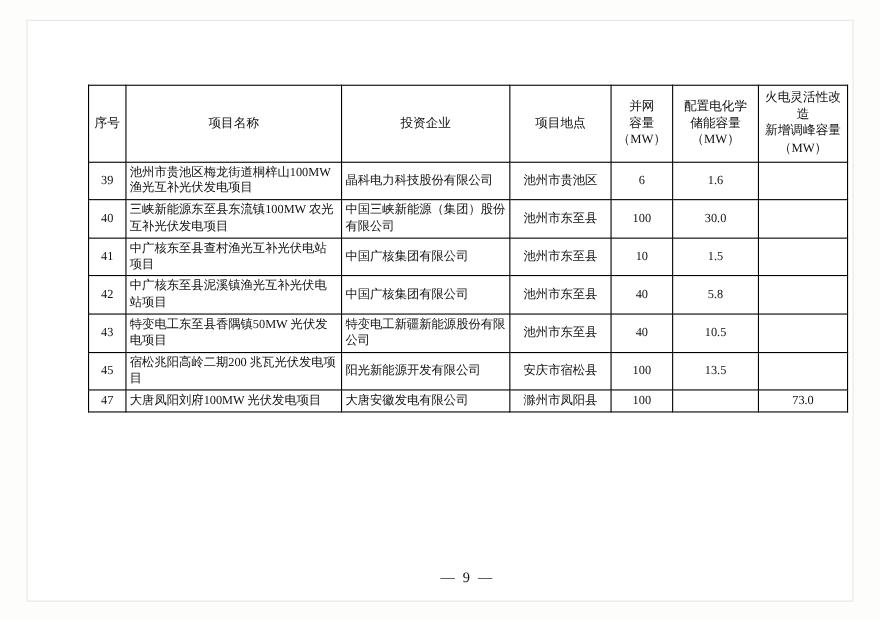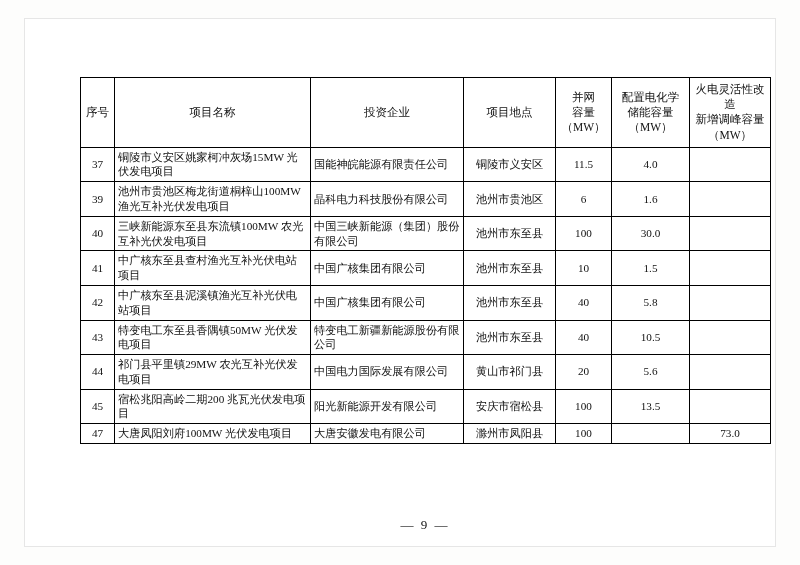--- a/index.html
+++ b/index.html
@@ -117,29 +117,20 @@
             <th class="hdr-two-line">配置电化学
 储能容量
 （MW）</th>
             <th class="hdr-two-line">火电灵活性改造
 新增调峰容量
 （MW）</th>
           </tr>
         </thead>
         <tbody>
             <tr>
-              <td class="no">37</td>
-              <td class="name">铜陵市义安区姚家柯冲灰场15MW 光伏发电项目</td>
-              <td class="ent">国能神皖能源有限责任公司</td>
-              <td class="loc">铜陵市义安区</td>
-              <td class="grid">11.5</td>
-              <td class="stor">4.0</td>
-              <td class="peak"></td>
-            </tr>
-            <tr>
               <td class="no">39</td>
               <td class="name">池州市贵池区梅龙街道桐梓山100MW 渔光互补光伏发电项目</td>
               <td class="ent">晶科电力科技股份有限公司</td>
               <td class="loc">池州市贵池区</td>
               <td class="grid">6</td>
               <td class="stor">1.6</td>
               <td class="peak"></td>
             </tr>
             <tr>
               <td class="no">40</td>
@@ -171,29 +162,20 @@
             <tr>
               <td class="no">43</td>
               <td class="name">特变电工东至县香隅镇50MW 光伏发电项目</td>
               <td class="ent">特变电工新疆新能源股份有限公司</td>
               <td class="loc">池州市东至县</td>
               <td class="grid">40</td>
               <td class="stor">10.5</td>
               <td class="peak"></td>
             </tr>
             <tr>
-              <td class="no">44</td>
-              <td class="name">祁门县平里镇29MW 农光互补光伏发电项目</td>
-              <td class="ent">中国电力国际发展有限公司</td>
-              <td class="loc">黄山市祁门县</td>
-              <td class="grid">20</td>
-              <td class="stor">5.6</td>
-              <td class="peak"></td>
-            </tr>
-            <tr>
               <td class="no">45</td>
               <td class="name">宿松兆阳高岭二期200 兆瓦光伏发电项目</td>
               <td class="ent">阳光新能源开发有限公司</td>
               <td class="loc">安庆市宿松县</td>
               <td class="grid">100</td>
               <td class="stor">13.5</td>
               <td class="peak"></td>
             </tr>
             <tr>
               <td class="no">47</td>

